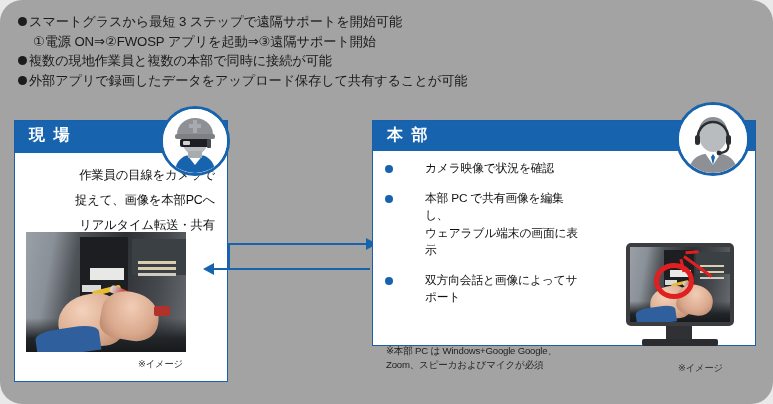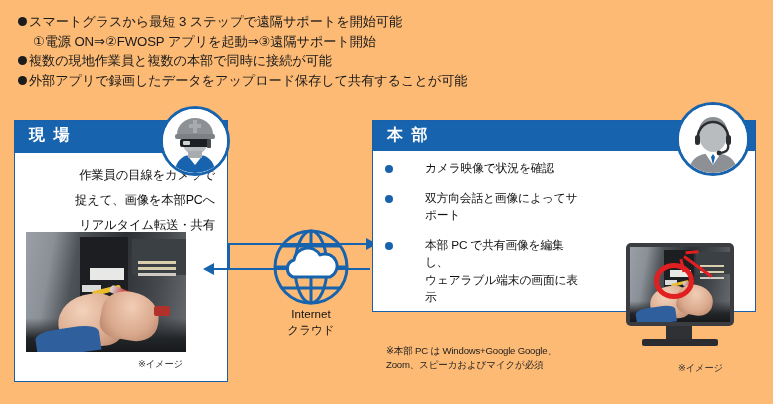--- a/index.html
+++ b/index.html
@@ -11,21 +11,22 @@
     height: 404px;
     background: #e9e9e9;
     font-family: "Liberation Sans", "DejaVu Sans", sans-serif;
     overflow: hidden;
     position: relative;
   }
   #root {
     position: relative;
     width: 773px;
     height: 404px;
-    background: #fdba74;
+    background: #a3a3a3;
+    border-radius: 22px;
   }
 
   
   .bullets {
     position: absolute;
     left: 18px;
     top: 12px;
     width: 740px;
   }
   .bullet-row {
@@ -57,21 +58,21 @@
   }
 
   
   .panel {
     position: absolute;
     background: #ffffff;
     border: 1.6px solid #1b5fa8;
     box-sizing: border-box;
   }
   #panel-genba { left: 14px;  top: 120px; width: 214px; height: 262px; }
-  #panel-honbu { left: 372px; top: 120px; width: 384px; height: 192px; }
+  #panel-honbu { left: 372px; top: 120px; width: 384px; height: 226px; }
 
   .panel-header {
     background: #1763ad;
     color: #ffffff;
     font-size: 16px;
     font-weight: bold;
     letter-spacing: 2px;
     padding: 4px 0 5px 14px;
     line-height: 20px;
     box-sizing: border-box;
@@ -362,53 +363,38 @@
   </div>
   <div class="img-caption" id="genba-caption">※イメージ</div>
 
   <div class="stub" id="stub-left"></div>
   <div class="stub" id="stub-right"></div>
   <div class="arrow-line" id="arrow-right-line"></div>
   <div class="arrow-head" id="arrow-head-right"></div>
   <div class="arrow-line" id="arrow-left-line"></div>
   <div class="arrow-head" id="arrow-head-left"></div>
 
-  <div class="cloud-group">
-    <svg width="118" height="78" viewBox="0 0 118 78">
-      <g transform="translate(21,1)">
-        <circle cx="38" cy="38" r="36" fill="none" stroke="#1763ad" stroke-width="3"></circle>
-        <ellipse cx="38" cy="38" rx="16" ry="36" fill="none" stroke="#1763ad" stroke-width="3"></ellipse>
-        <line x1="2" y1="38" x2="74" y2="38" stroke="#1763ad" stroke-width="3"></line>
-        <path d="M8,17 H68" fill="none" stroke="#1763ad" stroke-width="3"></path>
-        <path d="M8,59 H68" fill="none" stroke="#1763ad" stroke-width="3"></path>
-        <line x1="38" y1="2" x2="38" y2="74" stroke="#1763ad" stroke-width="3"></line>
-        <path d="M20,48 a9,9 0 0 1 1,-17 a14,14 0 0 1 26,-5 a10,10 0 0 1 10,22 z" fill="#ffffff" stroke="#1763ad" stroke-width="3" stroke-linejoin="round"></path>
-      </g>
-    </svg>
-    <div class="cloud-label">Internet
-クラウド</div>
-  </div>
 
   <div class="panel" id="panel-honbu">
     <div class="panel-header">本 部</div>
   </div>
 
   <div class="honbu-list">
     <div class="hb-item">
       <span class="hb-dot"></span>
       <span class="hb-text">カメラ映像で状況を確認</span>
     </div>
     <div class="hb-item">
       <span class="hb-dot"></span>
-      <span class="hb-text">双方向会話と画像によってサポート</span>
+      <span class="hb-text">本部 PC で共有画像を編集し、
+ウェアラブル端末の画面に表示</span>
     </div>
     <div class="hb-item">
       <span class="hb-dot"></span>
-      <span class="hb-text">本部 PC で共有画像を編集し、
-ウェアラブル端末の画面に表示</span>
+      <span class="hb-text">双方向会話と画像によってサポート</span>
     </div>
   </div>
 
   <div class="honbu-note">※本部 PC は Windows+Google Google、
    Zoom、スピーカおよびマイクが必須</div>
 
   <div class="monitor">
     <div class="mon-bezel">
       <div class="mon-screen">
         <div class="photo-inner">

